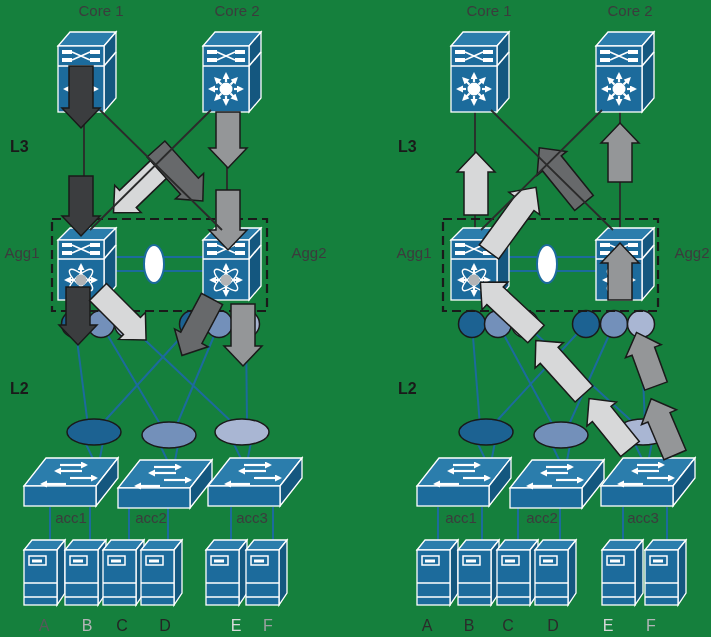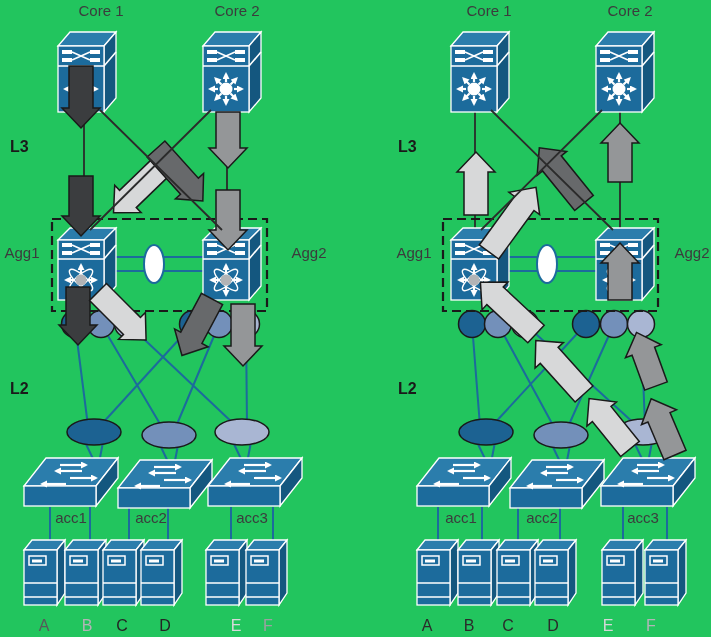--- a/index.html
+++ b/index.html
@@ -1,16 +1,16 @@
 <!DOCTYPE html>
 <html><head>
 <meta charset="utf-8">
 <style>
   html,body{margin:0;padding:0;background:#ffffff;}
-  #stage{position:relative;width:711px;height:637px;background:#22c55e;overflow:hidden;
+  #stage{position:relative;width:711px;height:637px;background:#15803d;overflow:hidden;
          font-family:"Liberation Sans", sans-serif;}
   svg{display:block}
   .f-front{fill:#1c6b9c;stroke:#ffffff;stroke-width:1.3;}
   .f-top{fill:#2b7dac;stroke:#ffffff;stroke-width:1.3;}
   .f-side{fill:#14577f;stroke:#ffffff;stroke-width:1.3;}
   .w-line{stroke:#ffffff;stroke-width:1.6;fill:none;}
   .w-arrow{stroke:#ffffff;stroke-width:2.2;fill:none;}
   .w-rect{fill:#ffffff;stroke:none;}
   .link-blue{stroke:#1c6b9c;stroke-width:2;fill:none;}
   .link-dark{stroke:#2b2b2b;stroke-width:1.8;fill:none;}

